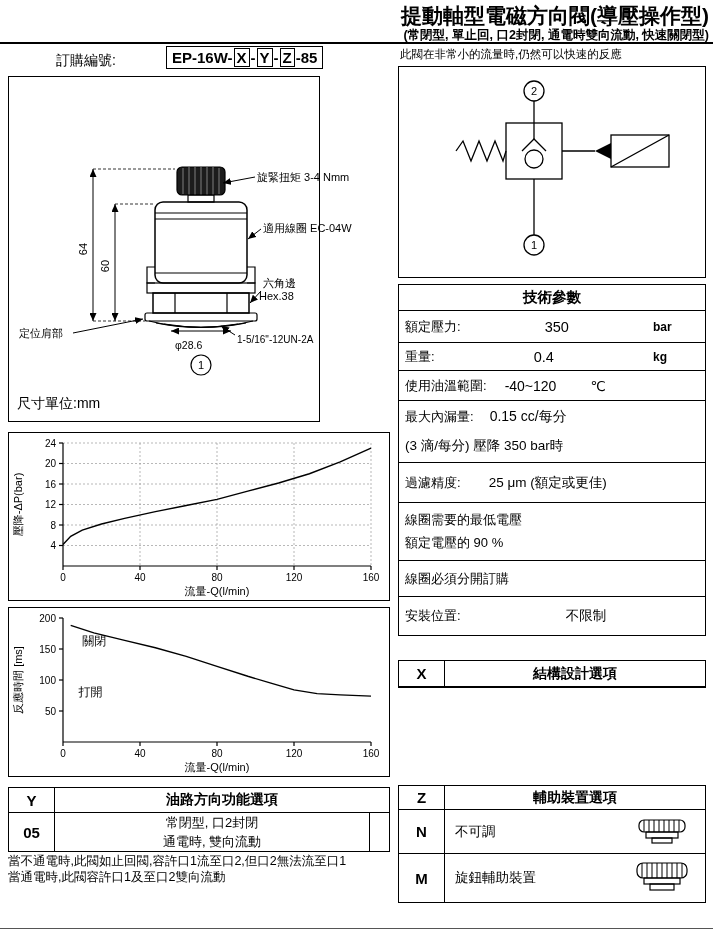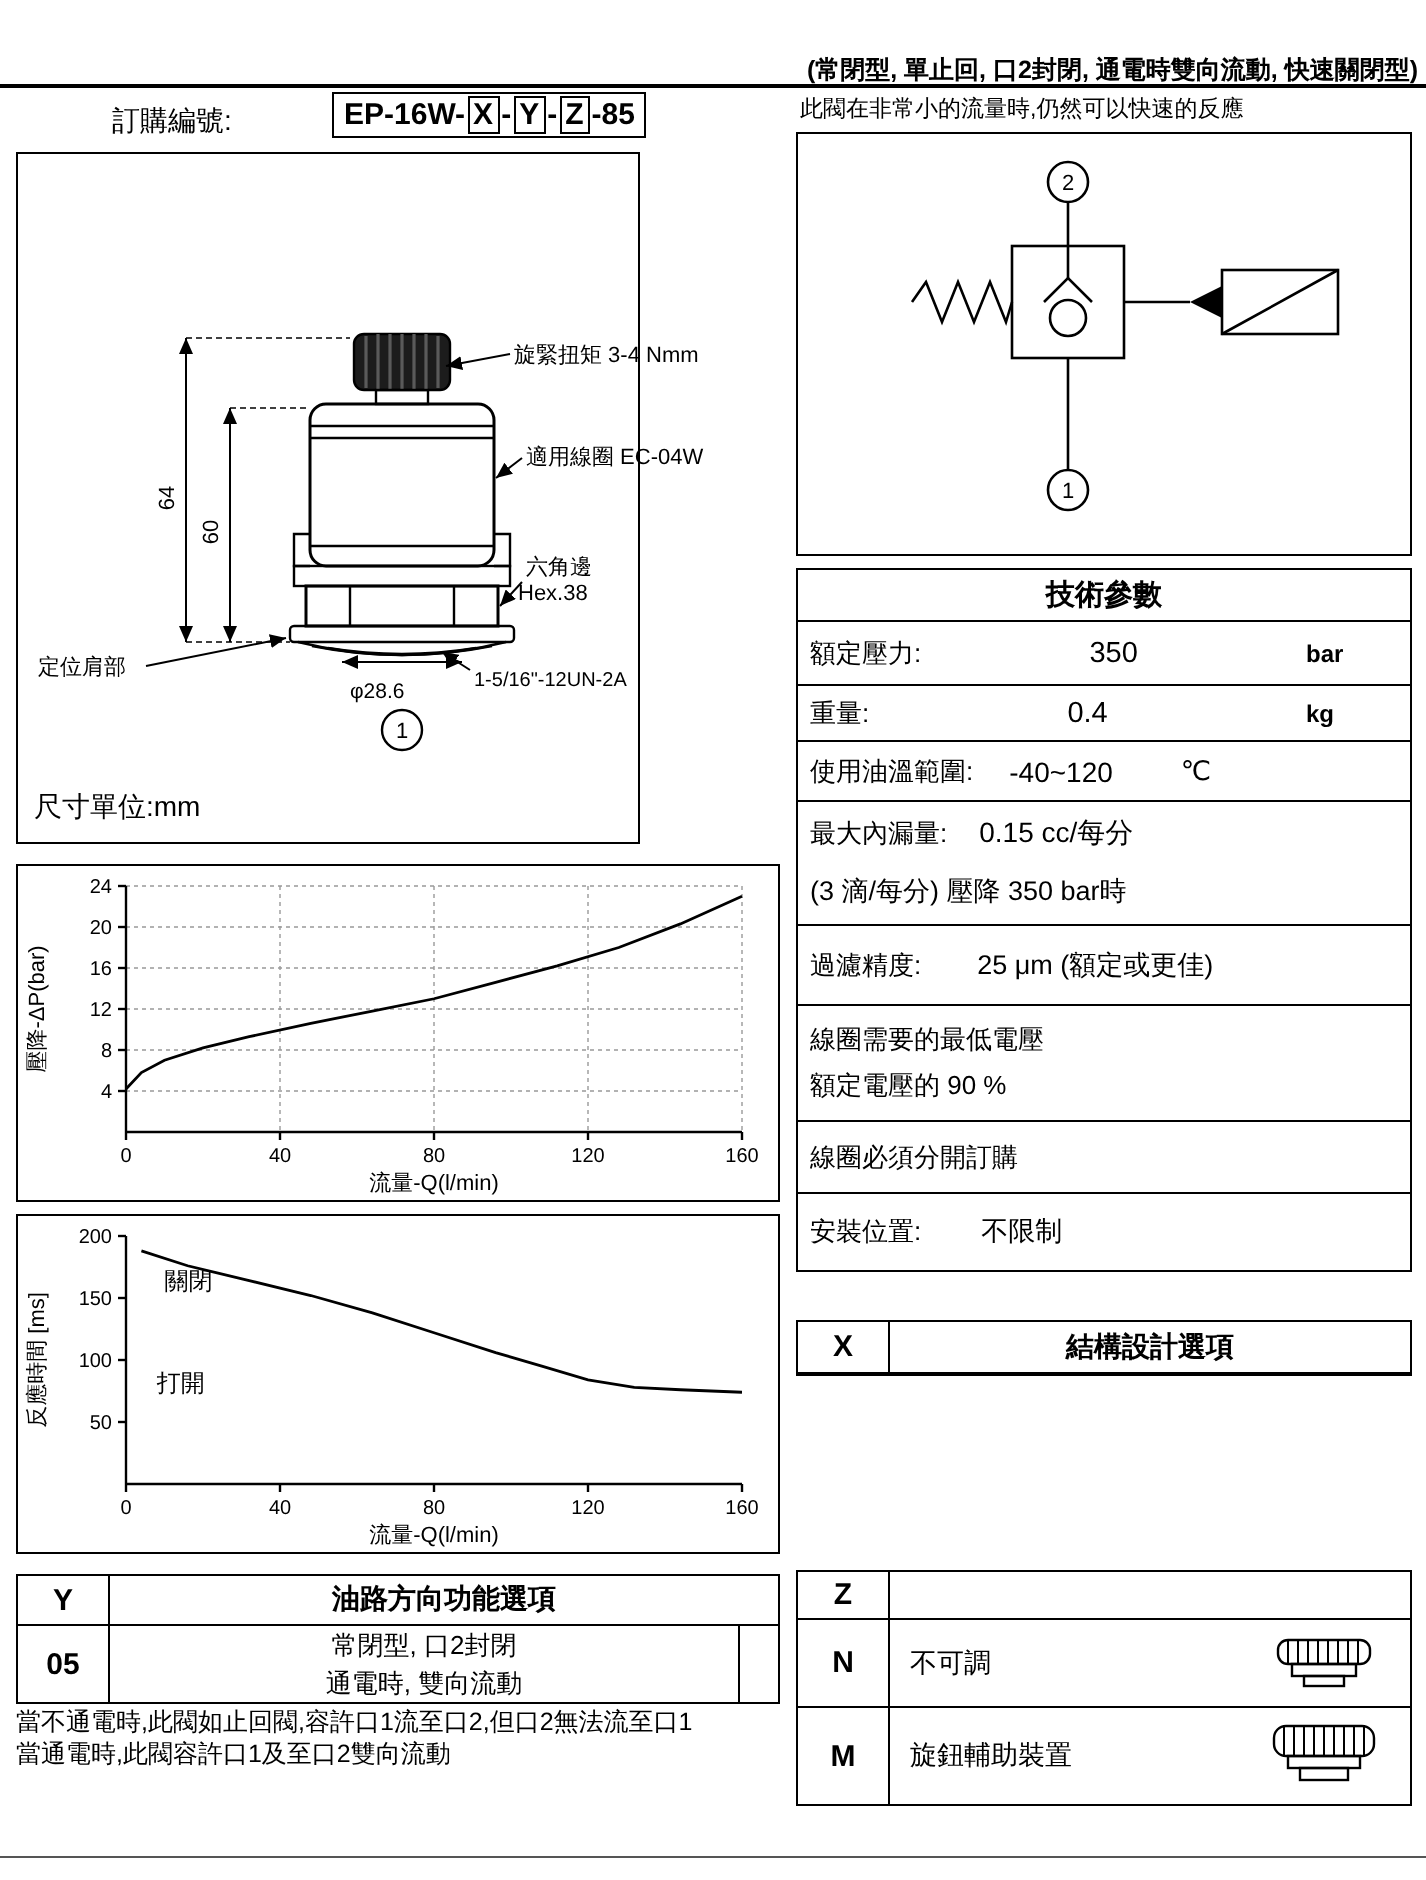--- a/index.html
+++ b/index.html
@@ -54,20 +54,21 @@
   .curve { stroke:#000; stroke-width:1.4; fill:none; }
   .tick    { font-size:10px; }
   .axlabel { font-size:11px; }
   .ann     { font-size:12px; }
 </style>
 </head>
 <body>
 
 <div class="page">
 
+  <div class="abs title" style="right:4px; top:2px;">提動軸型電磁方向閥(導壓操作型)</div>
   <div class="abs subtitle" style="right:4px; top:27px;">(常閉型, 單止回, 口2封閉, 通電時雙向流動, 快速關閉型)</div>
   <div class="abs rule" style="left:0; top:42px; width:713px;"></div>
 
   <div class="abs" style="left:56px; top:52px; font-size:14px;">訂購編號:</div>
   <div class="abs code-box" style="left:166px; top:46px;"><span>EP-16W-</span><span class="lbox">X</span><span>-</span><span class="lbox">Y</span><span>-</span><span class="lbox">Z</span><span>-85</span></div>
 
   <div class="abs box" style="left:8px; top:76px; width:312px; height:346px;">
     <svg width="380" height="343" viewBox="0 0 380 343">
       <defs>
         <marker id="ar" markerWidth="9" markerHeight="7" refX="8" refY="3.5" orient="auto" markerUnits="userSpaceOnUse">
@@ -269,34 +270,35 @@
     </div>
     <div class="t-row t-col" style="height:58px;">
       <div class="t-line">線圈需要的最低電壓</div>
       <div class="t-line">額定電壓的 90 %</div>
     </div>
     <div class="t-row" style="height:36px;">
       <span class="t-label">線圈必須分開訂購</span>
     </div>
     <div class="t-row last" style="height:38px;">
       <span class="t-label">安裝位置:</span>
-      <span style="margin-left:30px; font-size:13.5px;">不限制</span>
+      <span style="margin-left:105px; font-size:13.5px;">不限制</span>
     </div>
   </div>
 
   <div class="abs opt" style="left:398px; top:660px; width:308px;">
     <div class="o-header" style="height:26px;">
       <span class="o-code">X</span>
       <span class="o-title">結構設計選項</span>
     </div>
   </div>
 
   <div class="abs opt" style="left:398px; top:785px; width:308px;">
     <div class="o-header" style="height:24px;">
       <span class="o-code">Z</span>
+      <span class="o-title">輔助裝置選項</span>
     </div>
     <div class="z-row" style="height:44px;">
       <span class="o-code2" style="align-self:stretch;">N</span>
       <span class="z-desc">不可調</span>
       <span class="z-icon">
         <svg width="66" height="30" viewBox="0 0 66 30">
           <g stroke="#000" fill="none" stroke-width="1.2">
             <rect x="10" y="3" width="46" height="12" rx="5"></rect>
             <path d="M15,3V15M20,3V15M25,3V15M30,3V15M35,3V15M40,3V15M45,3V15M50,3V15" stroke-width="1"></path>
             <rect x="17" y="15" width="32" height="6"></rect>

